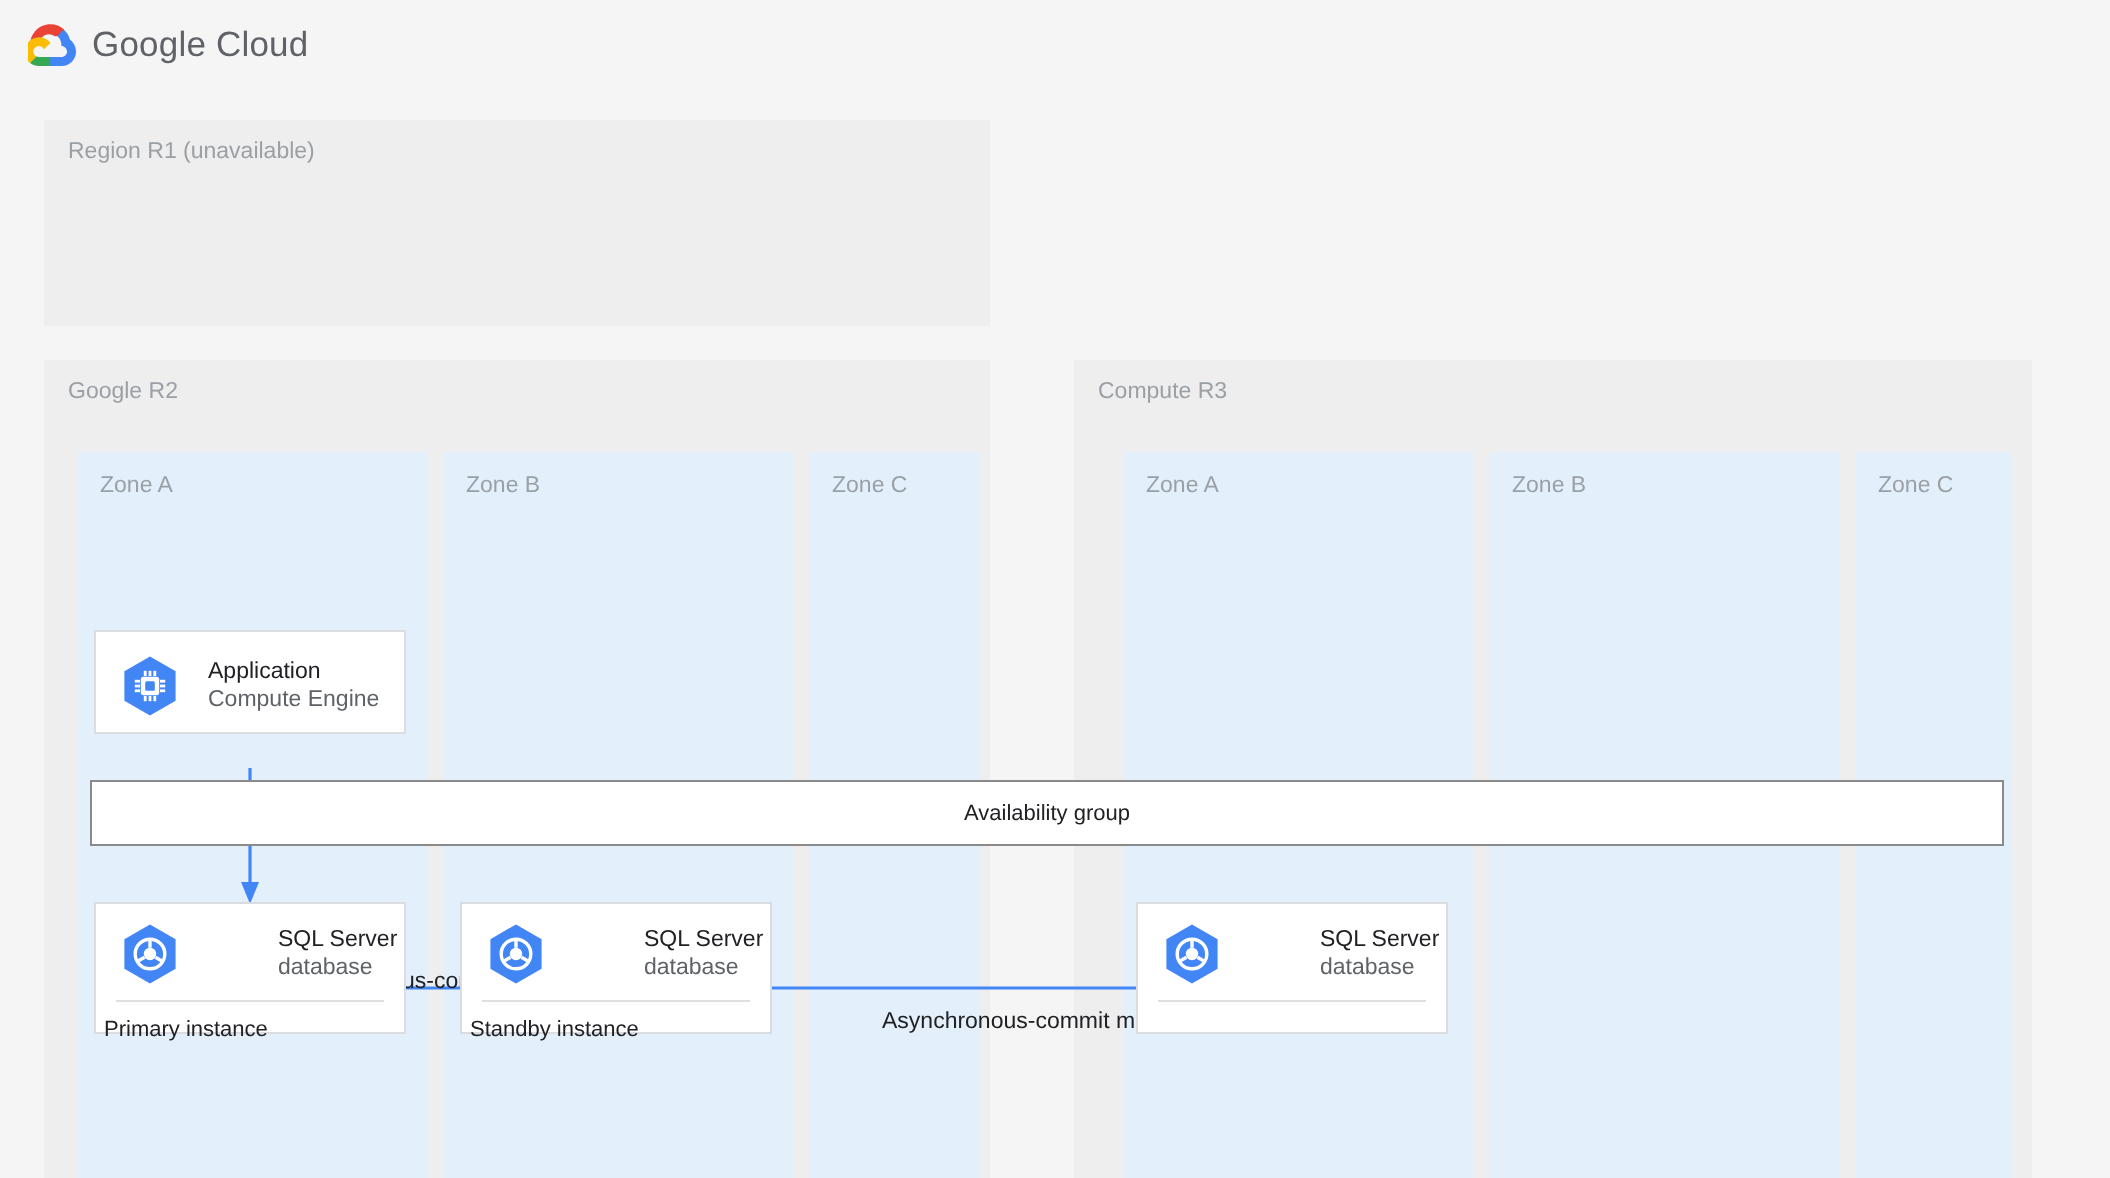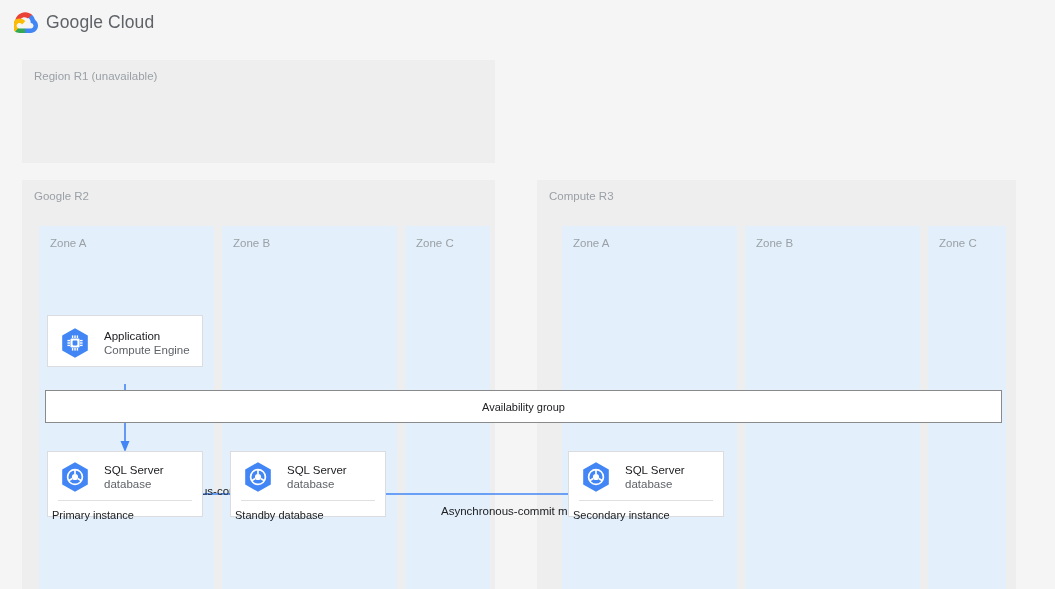--- a/index.html
+++ b/index.html
@@ -143,21 +143,21 @@
     color: #202124;
     padding: 8px 4px 8px 4px;
     white-space: nowrap;
   }
 
   #card-application { left: 47px;  top: 269px; width: 156px; height: 52px; }
   #card-db-primary   { left: 47px;  top: 405px; width: 156px; height: 66px; }
   #card-db-standby   { left: 230px; top: 405px; width: 156px; height: 66px; }
   #card-db-secondary { left: 568px; top: 405px; width: 156px; height: 66px; }
 
-  .db-card .card-top { padding: 7px 10px 5px 9px; }
+  .db-card .card-top { padding: 7px 10px 5px 9px; gap: 35px; }
 
   
   #availability-group {
     position: absolute;
     left: 45px; top: 305px;
     width: 957px; height: 33px;
     background: #ffffff;
     border: 1px solid #8a8a8a;
     box-sizing: border-box;
     display: flex;
@@ -341,37 +341,36 @@
           <path d="M 11.6 21.7 L 15.3 19.6" stroke="#ffffff" stroke-width="1.7" fill="none"></path>
           <path d="M 24.4 21.7 L 20.7 19.6" stroke="#ffffff" stroke-width="1.7" fill="none"></path>
         </svg>
       </span>
       <span class="card-titles">
         <span class="card-title">SQL Server</span>
         <span class="card-subtitle">database</span>
       </span>
     </div>
     <div class="card-divider"></div>
-    <div class="card-footer">Standby database</div>
+    <div class="card-footer">Standby instance</div>
   </div>
 
   <div class="card db-card" id="card-db-secondary">
     <div class="card-top">
       <span class="card-icon">
         <svg width="36" height="36" viewBox="0 0 36 36" xmlns="http://www.w3.org/2000/svg">
           <polygon points="18,3.2 30.8,10.6 30.8,25.4 18,32.8 5.2,25.4 5.2,10.6" fill="#4285f4"></polygon>
           <circle cx="18" cy="18" r="7.4" fill="none" stroke="#ffffff" stroke-width="1.7"></circle>
           <circle cx="18" cy="18" r="3.1" fill="#ffffff"></circle>
           <path d="M 18 10.6 L 18 14.9" stroke="#ffffff" stroke-width="1.7" fill="none"></path>
           <path d="M 11.6 21.7 L 15.3 19.6" stroke="#ffffff" stroke-width="1.7" fill="none"></path>
           <path d="M 24.4 21.7 L 20.7 19.6" stroke="#ffffff" stroke-width="1.7" fill="none"></path>
         </svg>
       </span>
       <span class="card-titles">
         <span class="card-title">SQL Server</span>
         <span class="card-subtitle">database</span>
       </span>
     </div>
     <div class="card-divider"></div>
-    <div class="card-footer">Secondary instance</div>
   </div>
 
 </div>
 
 </body></html>

